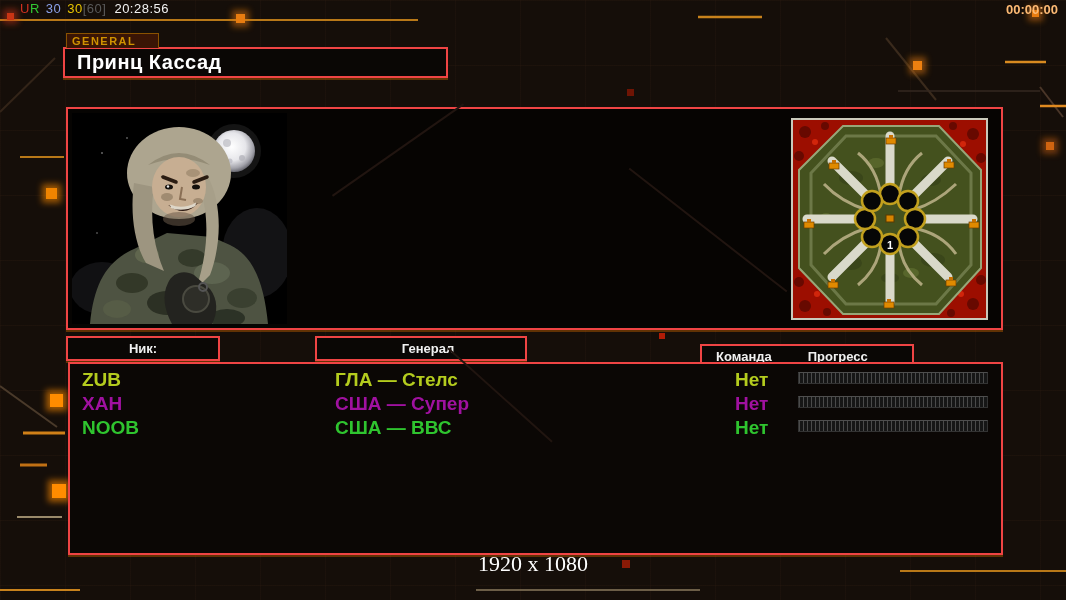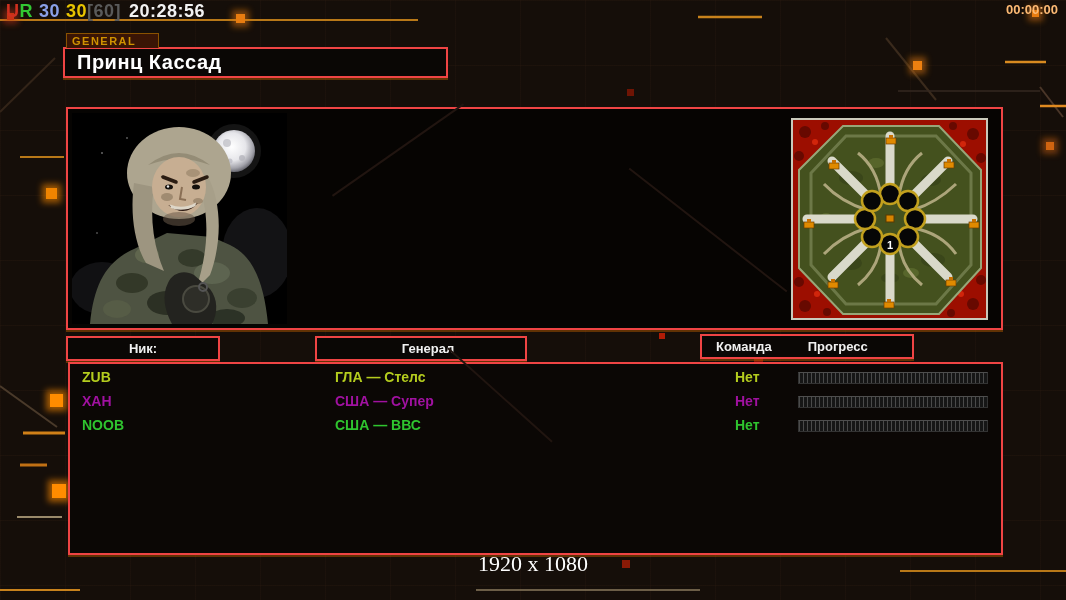--- a/index.html
+++ b/index.html
@@ -7,21 +7,21 @@
     width:1066px;height:600px;overflow:hidden;position:relative;
     background-color:#150e09;
     background-image:
       linear-gradient(rgba(150,95,55,.06) 1px, transparent 1px),
       linear-gradient(90deg, rgba(150,95,55,.05) 1px, transparent 1px);
     background-size:65px 65px;
     font-family:"Liberation Sans",sans-serif;
   }
   .decor{position:absolute;left:0;top:0;z-index:1;pointer-events:none;}
   
-  .statusbar{position:absolute;left:6px;top:1px;z-index:3;font-size:18px;font-weight:bold;letter-spacing:.5px;}
+  .statusbar{position:absolute;left:20px;top:1px;z-index:3;font-size:13px;font-weight:normal;letter-spacing:.5px;}
   .statusbar span{display:inline-block;}
   .sb-u{color:#d03020;} .sb-r{color:#32c832;margin-right:6px;}
   .sb-b{color:#8aa0e8;margin-right:6px;} .sb-y{color:#e8c400;}
   .sb-g{color:#5a5a5a;margin-right:8px;} .sb-w{color:#f2f2f2;}
   .timer{position:absolute;right:8px;top:2px;z-index:3;font-size:13px;font-weight:bold;color:#fdba74;}
   
   .gtab{position:absolute;left:66px;top:33px;z-index:3;background:#3a1505;color:#cf9200;
     border:1px solid #8a5200;border-bottom:none;font-size:11px;font-weight:bold;
     letter-spacing:1.5px;padding:1px 22px 1px 5px;}
   
@@ -33,26 +33,26 @@
   .mainpanel{left:66px;top:107px;width:933px;height:219px;background:#060402;}
   .portrait{position:absolute;left:4px;top:4px;width:215px;height:211px;background:#000;}
   .strategy{position:absolute;left:347px;top:37px;width:310px;color:#e4e4e4;
     font-size:12.5px;line-height:16.5px;white-space:pre-line;}
   .mappreview{position:absolute;left:723px;top:9px;width:197px;height:202px;}
   .hexline{position:absolute;background:#211510;z-index:0;}
   
   .hbox{height:21px;line-height:21px;color:#f0f0f0;font-size:13px;font-weight:bold;}
   .hnick{left:66px;top:336px;width:150px;padding-left:0;text-align:center;}
   .hgen{left:315px;top:336px;width:194px;padding-left:14px;text-align:center;}
-  .hteam{left:700px;top:334px;width:196px;padding-left:14px;}
+  .hteam{left:700px;top:344px;width:196px;padding-left:14px;}
   .hteam .h2{margin-left:36px;}
   
   .roster{left:68px;top:362px;width:931px;height:189px;background:#0b0705;}
   .rows{position:absolute;left:0;top:2px;right:0;}
-  .prow{position:relative;height:24px;font-size:14px;font-weight:bold;}
+  .prow{position:relative;height:24px;font-size:19px;font-weight:bold;}
   .prow span{position:absolute;top:3px;white-space:nowrap;}
   .c-nick{left:12px;} .c-gen{left:265px;} .c-team{left:665px;}
   .pbar{position:absolute;left:728px;top:6px;width:188px;height:10px;
     background:repeating-linear-gradient(90deg,#4a4a4a 0 1px,#161616 1px 4px);
     border:1px solid #333;border-top-color:#4e4e4e;}
   
   .footer{position:absolute;left:0;top:551px;width:1066px;text-align:center;z-index:3;
     color:#fff;font-size:22px;font-family:"Liberation Serif",serif;}
 </style>
 </head>

